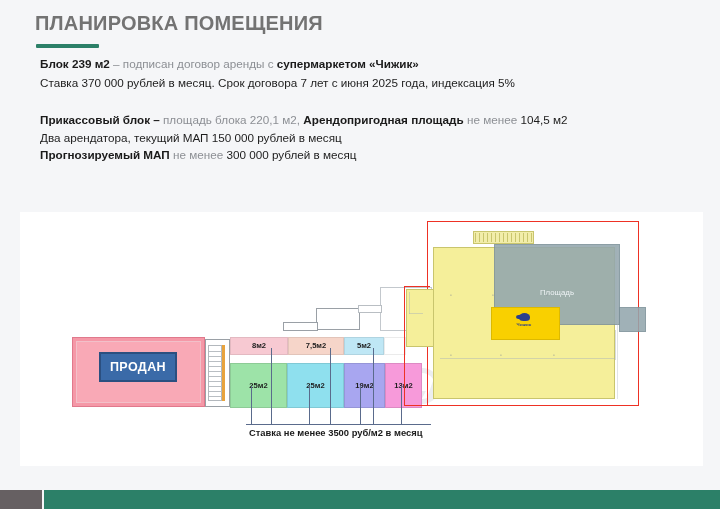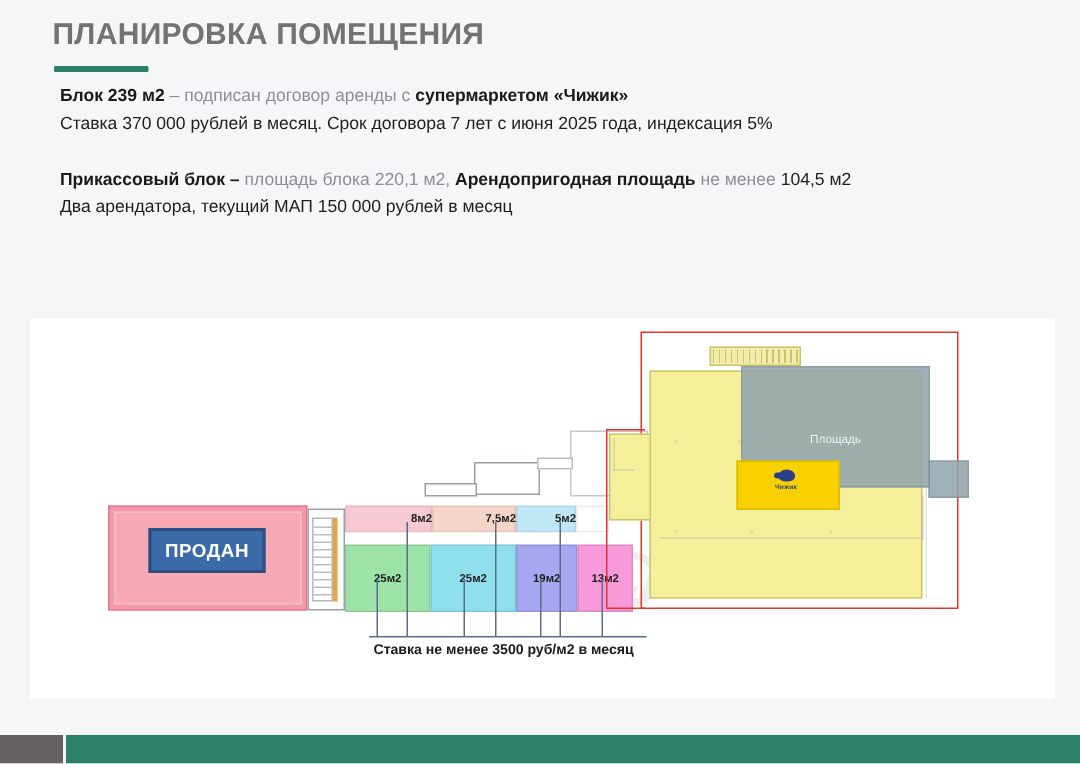--- a/index.html
+++ b/index.html
@@ -72,21 +72,21 @@
   }
 
   
   .stair-box{left:205px;top:339px;width:25px;height:68px;background:#fff;border:1px solid #9aa0a6;}
   .stair-run{left:208px;top:345px;width:14px;height:56px;background:#fff;border:1px solid #b3b8bd;}
   .stair-step{position:absolute;left:0;width:14px;height:1px;background:#b9bec3;}
   .stair-rail{left:222px;top:345px;width:3px;height:56px;background:#e8a33d;}
 
   
   .up-room{top:337px;height:18px;border:1px solid rgba(0,0,0,.08);}
-  .up-lbl{position:absolute;font-size:7.6px;font-weight:bold;color:#1d1d1d;text-align:right;}
+  .up-lbl{position:absolute;font-size:7.6px;font-weight:bold;color:#1d1d1d;text-align:center;}
 
   
   .lo-room{top:363px;height:45px;border:1px solid rgba(0,0,0,.10);}
   .lo-lbl{position:absolute;font-size:7.6px;font-weight:bold;color:#1d1d1d;text-align:center;}
 
   
   .corridor{left:230px;top:355px;width:176px;height:9px;background:#ffffff;}
 
   
   .leader{position:absolute;width:1px;background:#5a6b8c;}
@@ -172,20 +172,23 @@
     <span class="b">Блок 239 м2</span><span class="g"> – подписан договор аренды с </span><span class="b">супермаркетом «Чижик»</span>
   </div>
   <div class="para p2">
     <span class="n">Ставка 370 000 рублей в месяц. Срок договора 7 лет с июня 2025 года, индексация 5%</span>
   </div>
   <div class="para p3">
     <span class="b">Прикассовый блок – </span><span class="g">площадь блока 220,1 м2, </span><span class="b">Арендопригодная площадь </span><span class="g">не менее </span><span class="n">104,5 м2</span>
   </div>
   <div class="para p4">
     <span class="n">Два арендатора, текущий МАП 150 000 рублей в месяц</span>
+  </div>
+  <div class="para p5">
+    <span class="b">Прогнозируемый МАП </span><span class="g">не менее </span><span class="n">300 000 рублей в месяц</span>
   </div>
 
   <div class="card"></div>
 
   <div class="wm-pin"></div>
   <div class="wm">ЦИАН</div>
 
   <div class="plan">
 
     <div class="shape sold-outer"></div>

